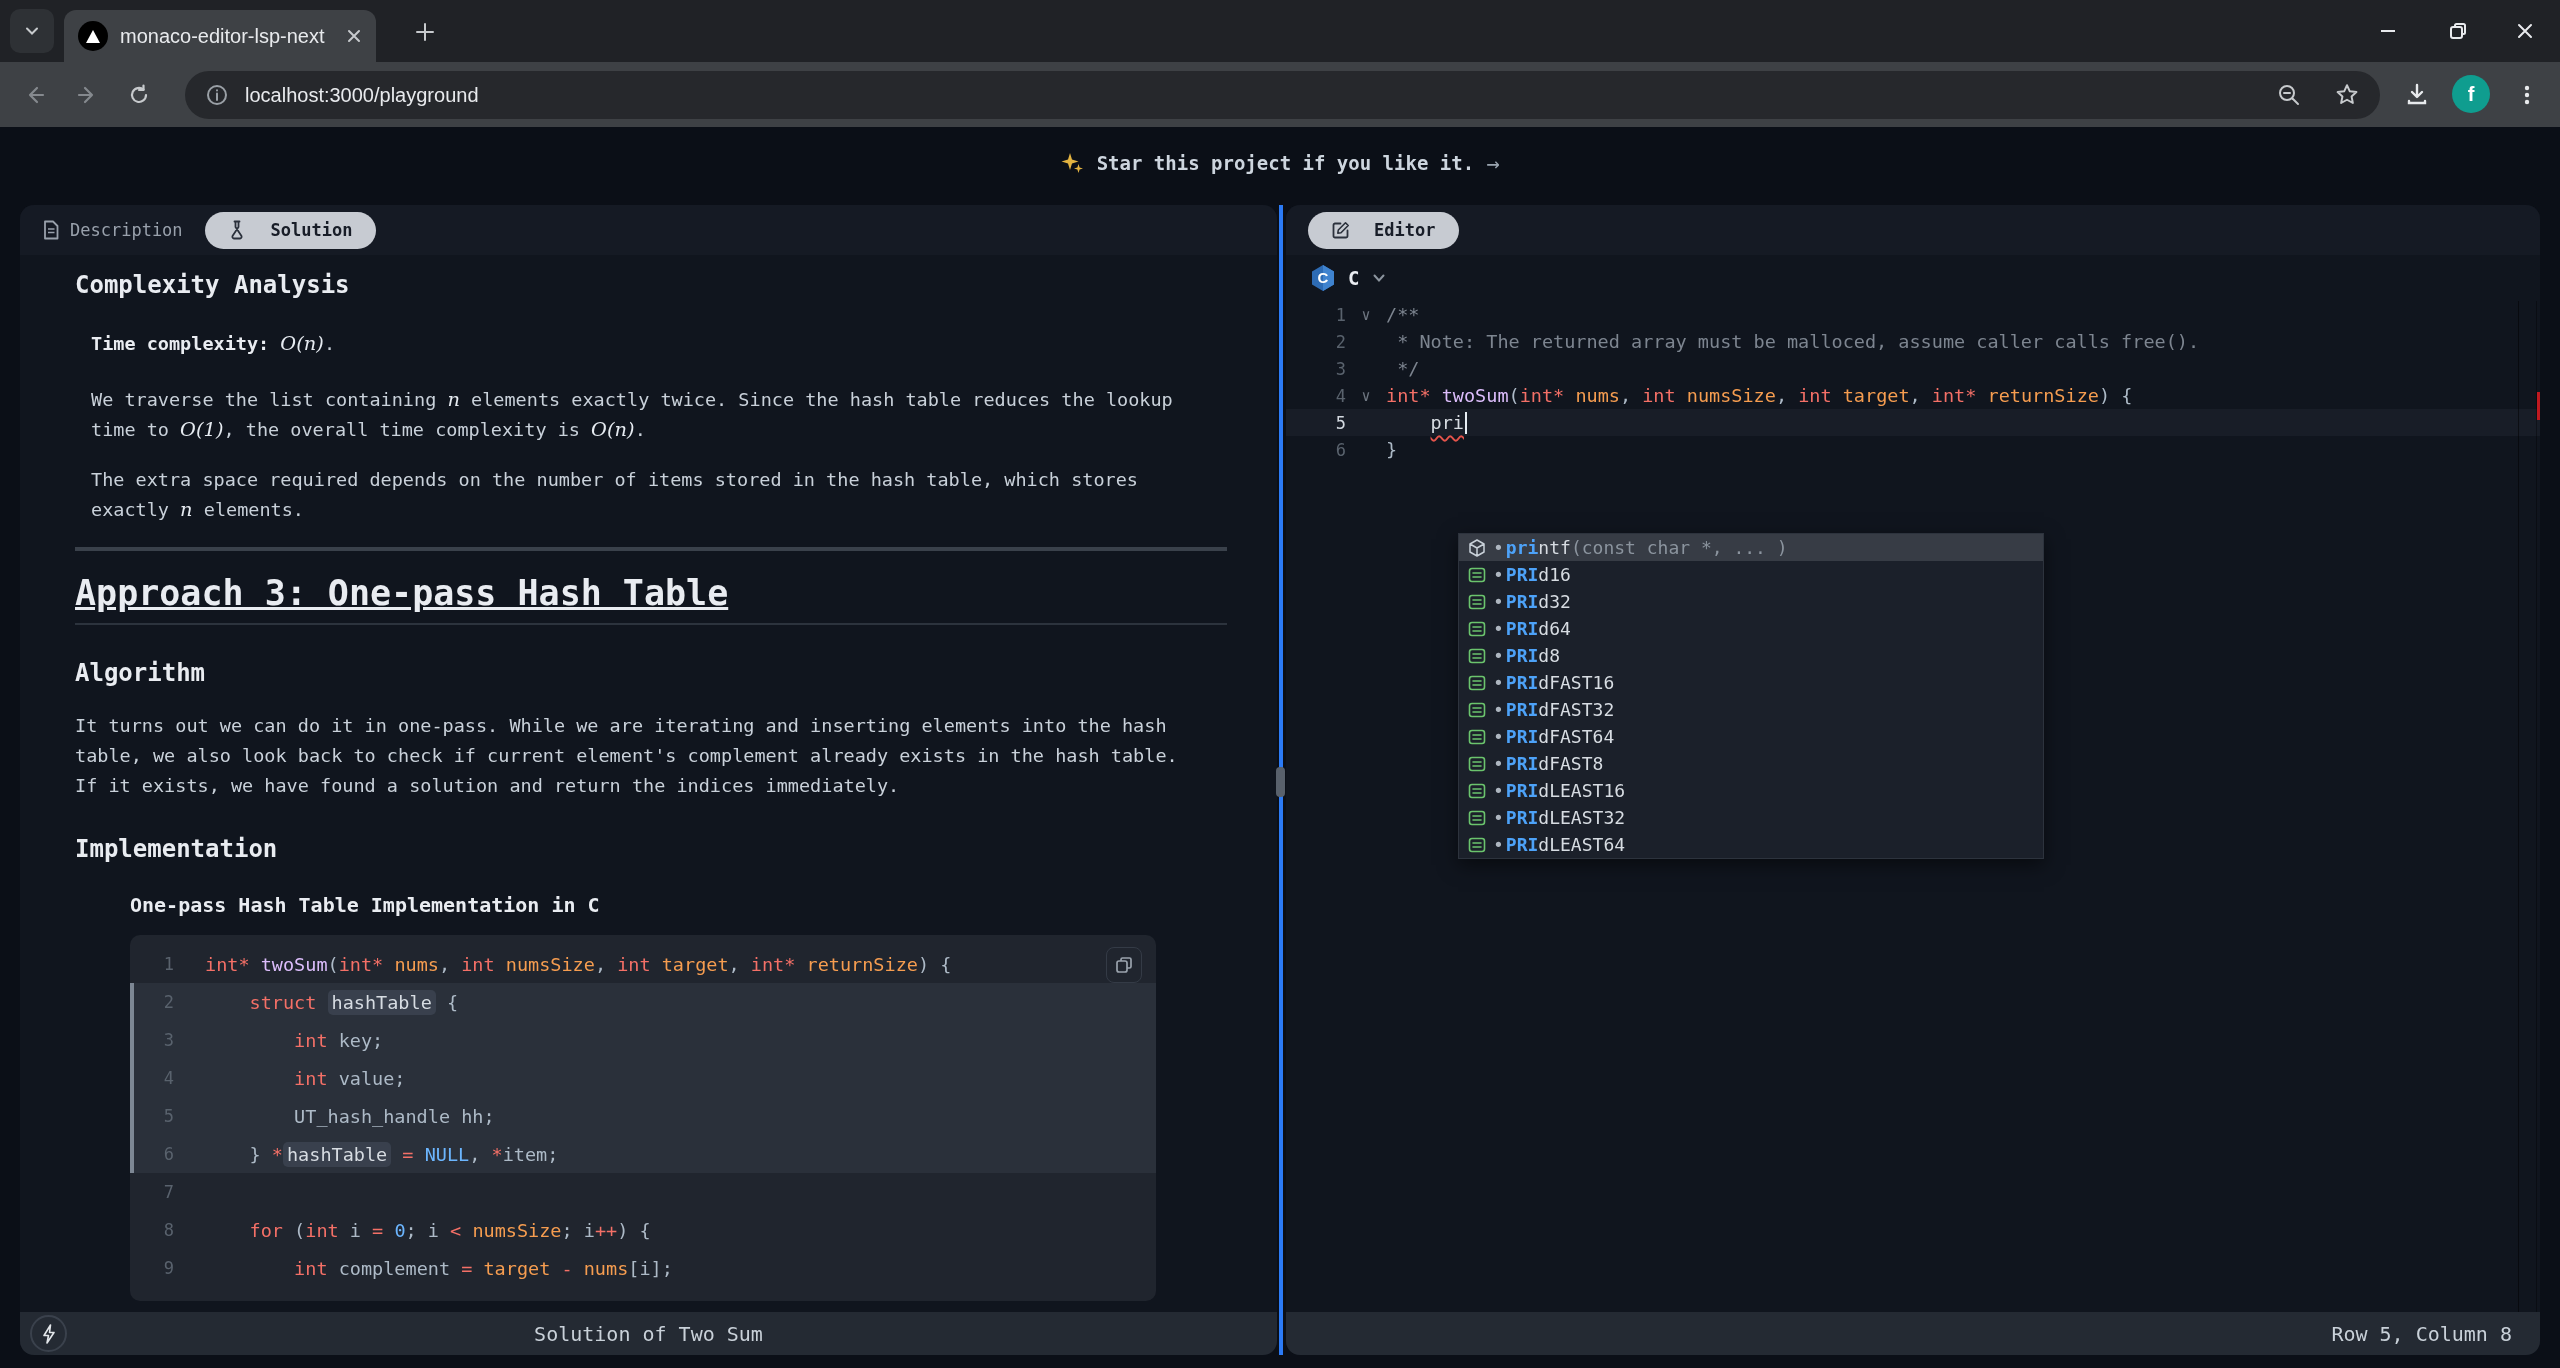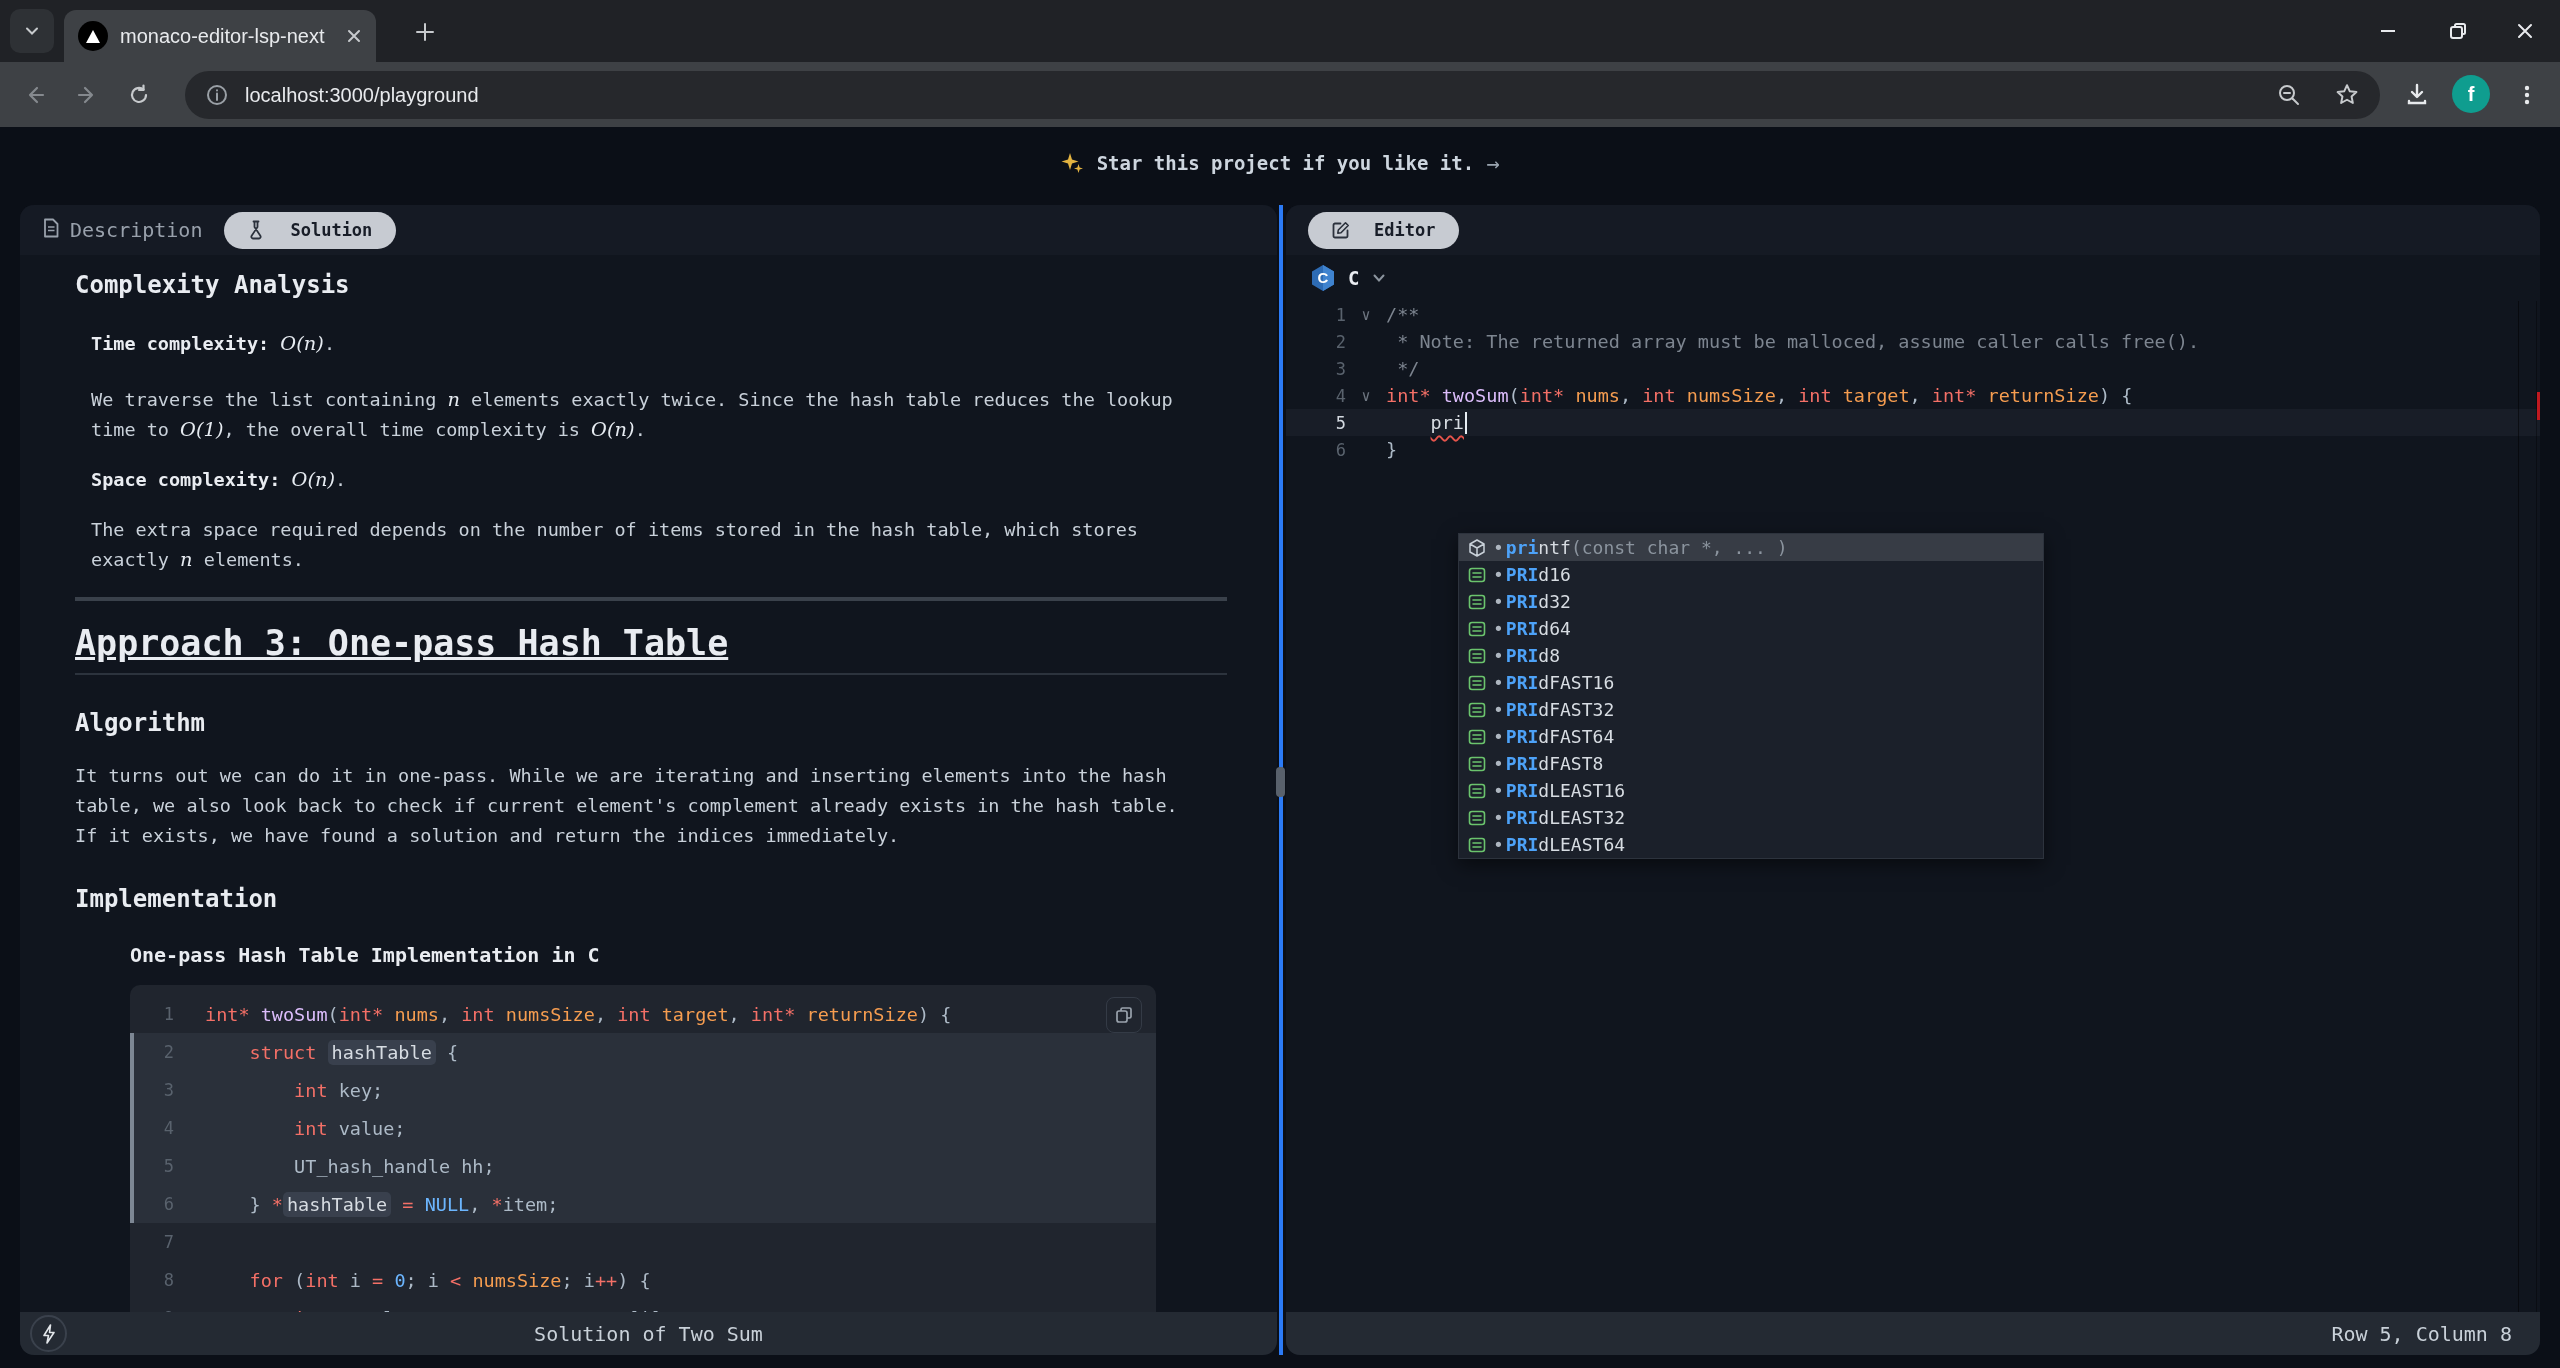--- a/index.html
+++ b/index.html
@@ -31,21 +31,21 @@
   #banner{position:absolute;top:14px;left:0;right:0;height:44px;display:flex;align-items:center;justify-content:center;gap:12px;color:#cdd5de;font-size:19px;font-weight:bold;}
   #banner .arrow{color:#9aa4af;font-weight:normal;font-size:22px;}
 
   .panel{position:absolute;top:78px;bottom:13px;background:#10151e;border-radius:14px;overflow:hidden;}
   #left-panel{left:20px;width:1257px;}
   #editor-panel{left:1286px;width:1254px;}
   #divider{position:absolute;top:78px;bottom:13px;left:1279px;width:4px;background:#2c7bf6;}
   #divider-handle{position:absolute;left:1276px;top:640px;width:9px;height:30px;border-radius:4px;background:#59616c;}
 
   .tabs-row{position:absolute;top:0;left:0;right:0;height:50px;background:#151a24;display:flex;align-items:center;padding:0 22px;gap:22px;}
-  .tab-inactive{display:flex;align-items:flex-start;gap:10px;color:#99a1ac;font-size:20px;}
+  .tab-inactive{display:flex;align-items:flex-end;gap:10px;color:#99a1ac;font-size:17px;}
   .tab-pill{display:flex;align-items:center;gap:24px;background:#c7cbd2;color:#181d28;font-size:17px;font-weight:bold;border-radius:999px;height:37px;padding:0 24px;}
 
   
   #prose{position:absolute;top:50px;bottom:43px;left:0;right:0;padding:16px 50px 0 55px;overflow:hidden;color:#c9d1da;font-size:18.5px;}
   #prose h2{color:#e9ecf1;font-size:24px;margin-top:0;}
   #prose .indent{margin-left:16px;max-width:1085px;}
   #prose p{line-height:30px;}
   .tk-m{font-family:"DejaVu Serif",serif;font-style:italic;color:#e6ebf1;font-size:1.05em;}
   .tk-p{color:#c9d1da;}
   .tk-s{color:#e9ecf1;font-weight:bold;}
@@ -216,21 +216,20 @@
             </svg>
           <span>Solution</span>
         </div>
       </div>
 
       <div id="prose">
         <h2>Complexity Analysis</h2>
         <div class="indent">
           <p style="margin-top:30px;"><span class="tk-s">Time complexity: </span><span class="tk-m">O(n)</span><span class="tk-p">.</span></p>
           <p style="margin-top:26px;"><span class="tk-p">We traverse the list containing </span><span class="tk-m">n</span><span class="tk-p"> elements exactly twice. Since the hash table reduces the lookup time to </span><span class="tk-m">O(1)</span><span class="tk-p">, the overall time complexity is </span><span class="tk-m">O(n)</span><span class="tk-p">.</span></p>
-          <p style="margin-top:20px;"><span class="tk-s">Space complexity: </span><span class="tk-m">O(n)</span><span class="tk-p">.</span></p>
           <p style="margin-top:20px;"><span class="tk-p">The extra space required depends on the number of items stored in the hash table, which stores exactly </span><span class="tk-m">n</span><span class="tk-p"> elements.</span></p>
         </div>
         <hr class="hr-thick">
         <h1>Approach 3: One-pass Hash Table</h1>
         <hr class="hr-thin">
         <h3>Algorithm</h3>
         <p class="wide">It turns out we can do it in one-pass. While we are iterating and inserting elements into the hash table, we also look back to check if current element's complement already exists in the hash table. If it exists, we have found a solution and return the indices immediately.</p>
         <h3>Implementation</h3>
         <div class="code-label">One-pass Hash Table Implementation in C</div>
 

